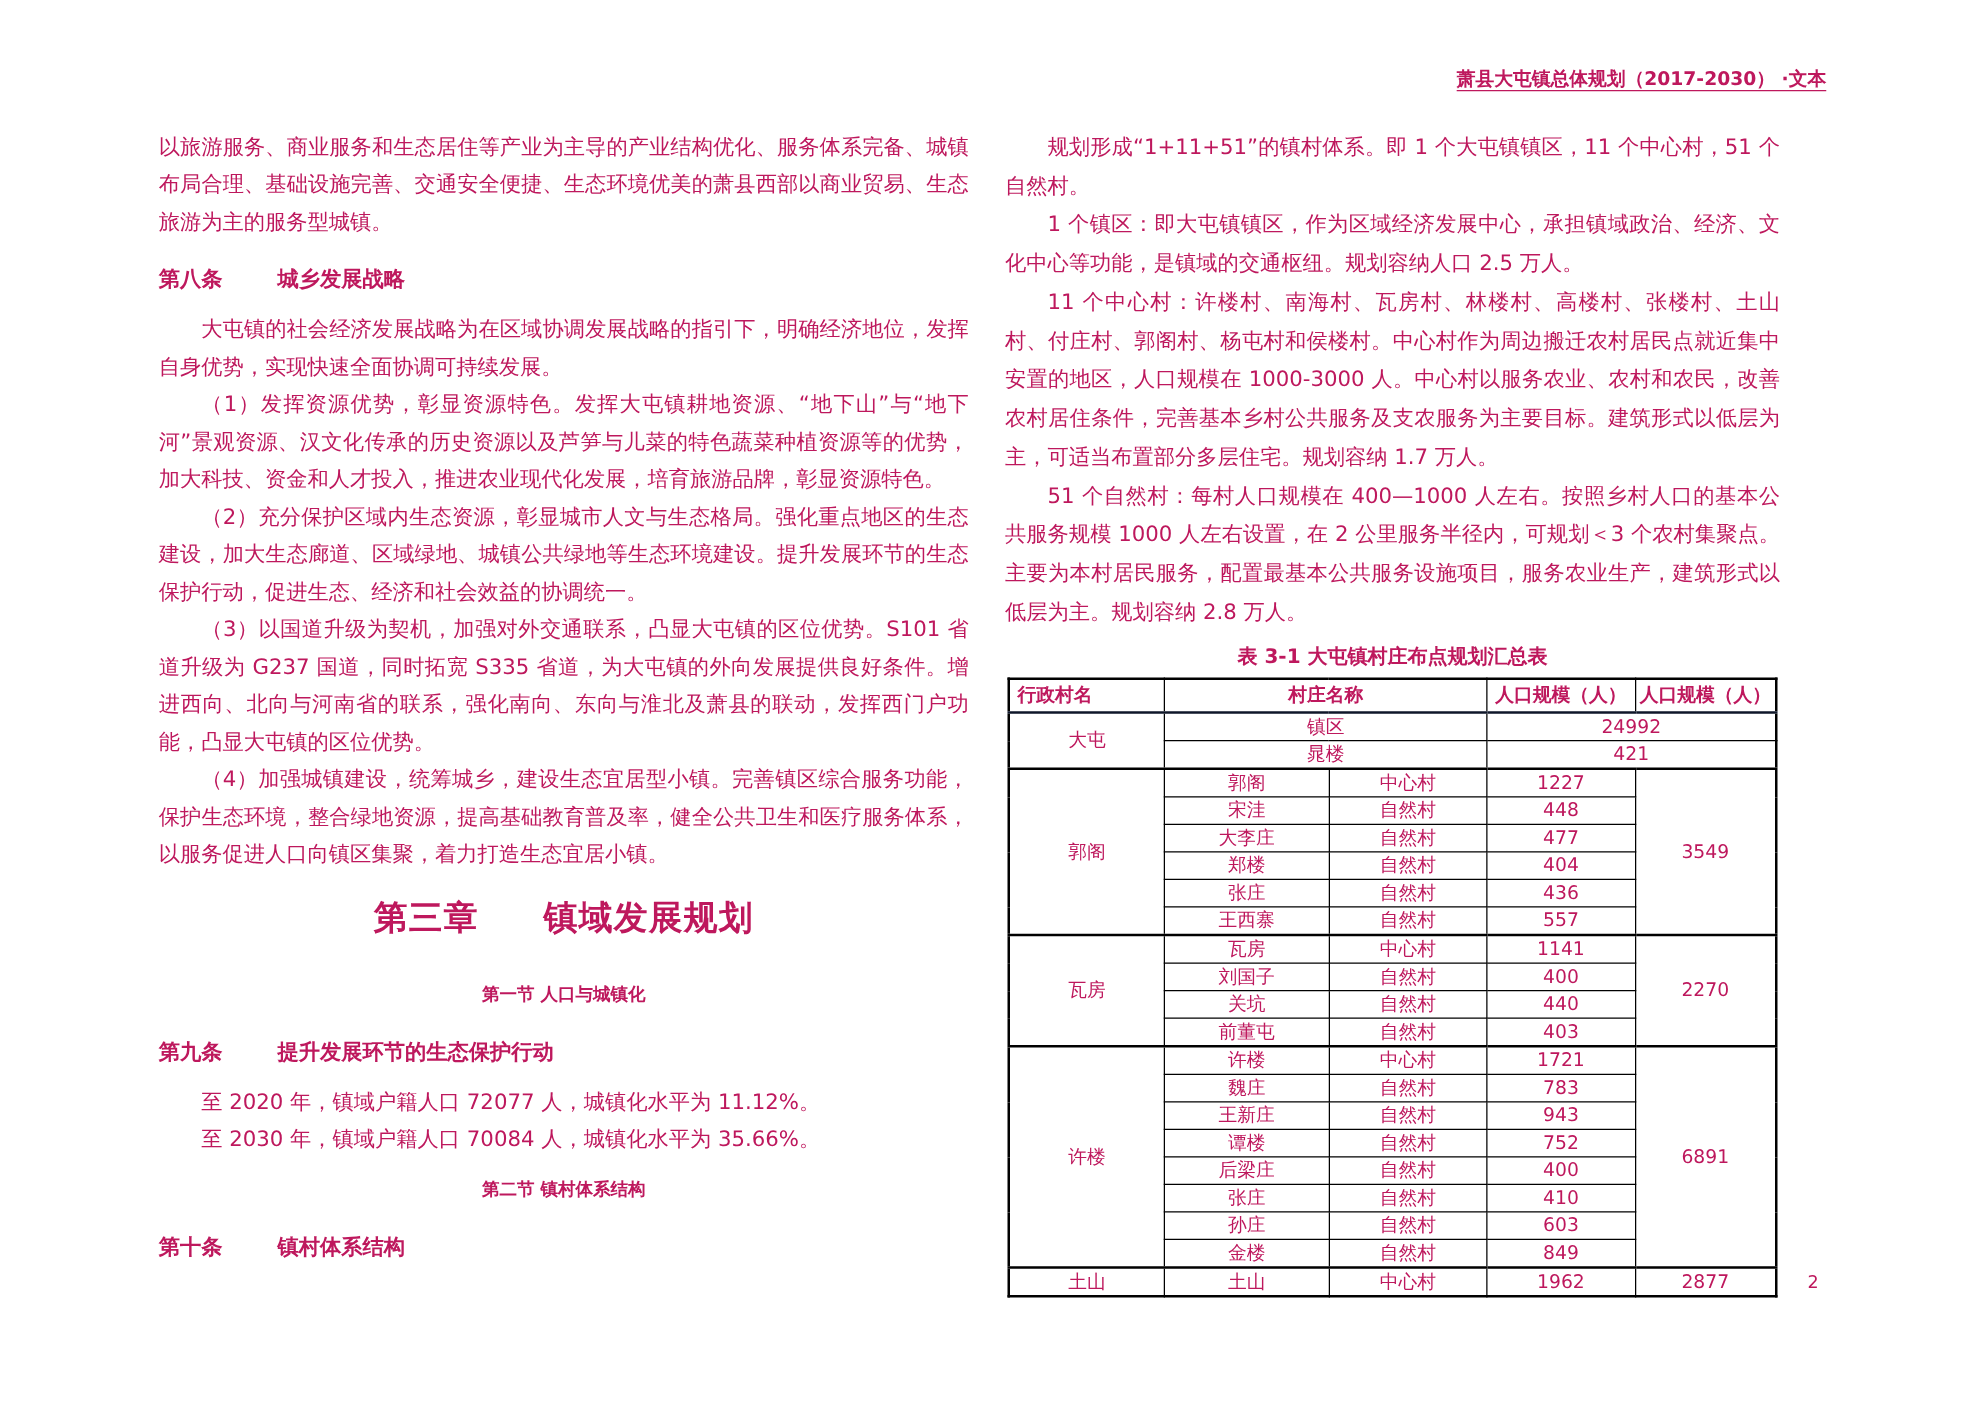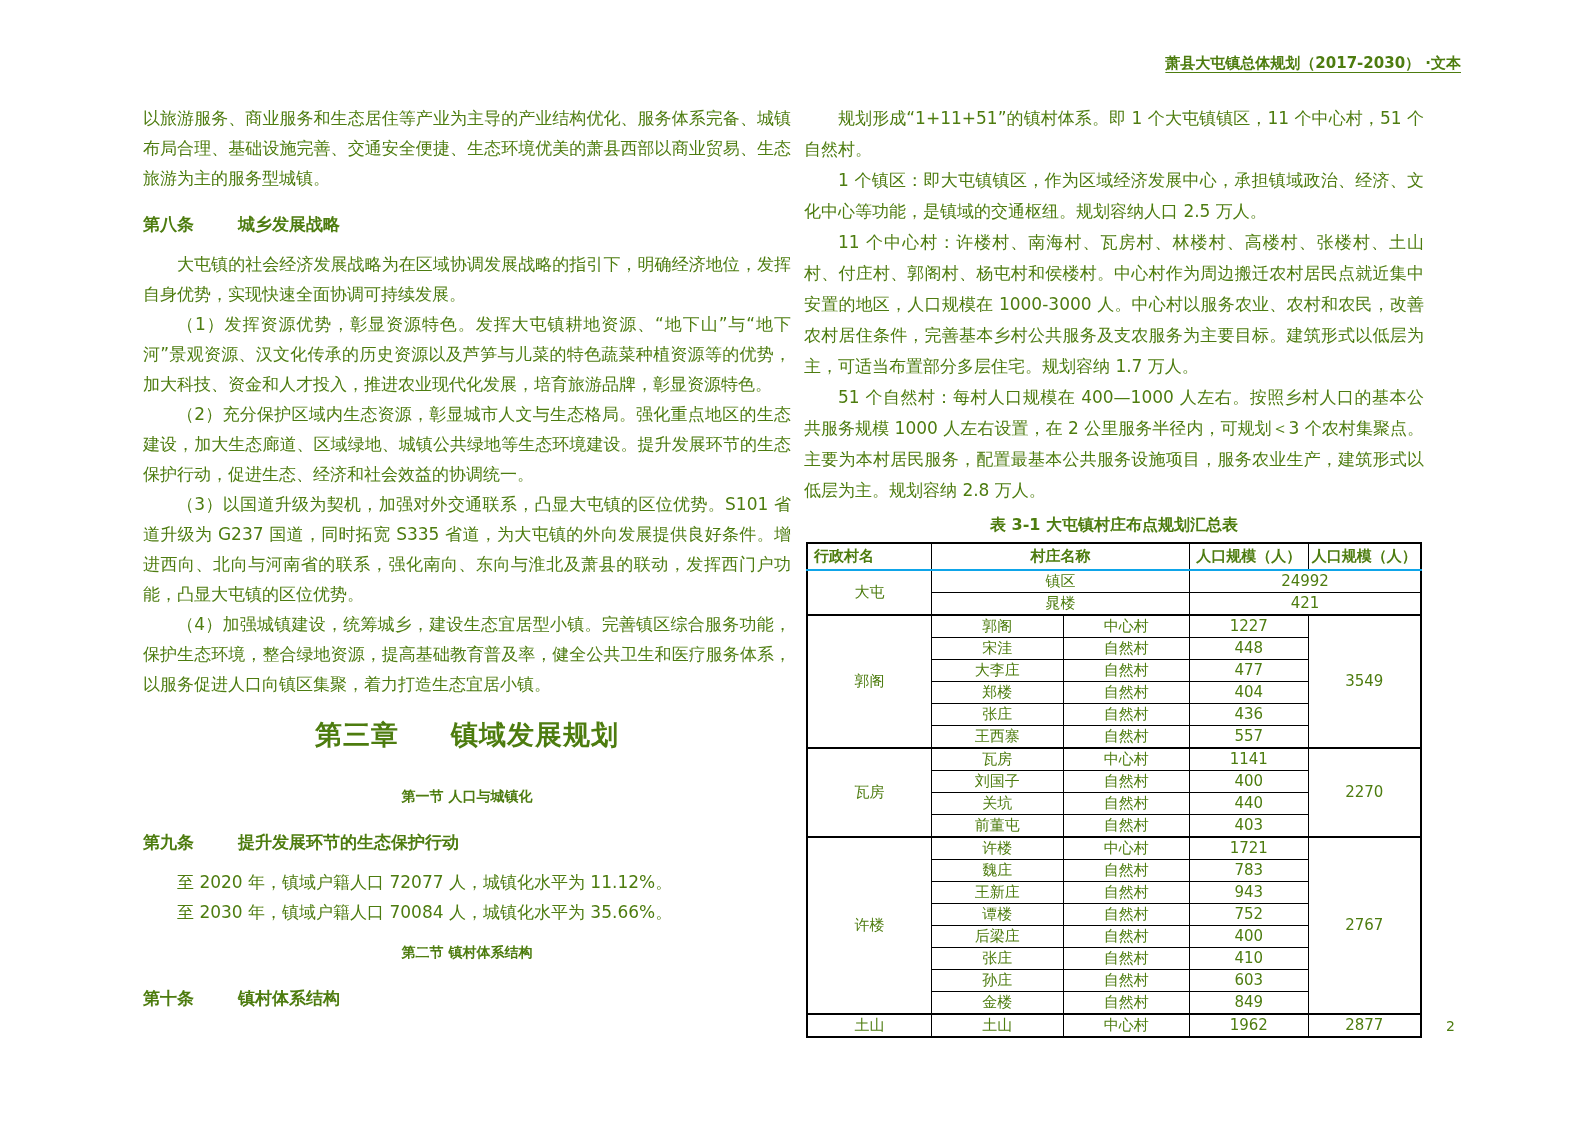--- a/index.html
+++ b/index.html
@@ -1,31 +1,31 @@
 <!DOCTYPE html>
 <html><head>
 <meta charset="utf-8">
 <style>
   html,body { margin:0; padding:0; background:#ffffff; }
   .page {
     position:relative;
     width:1587px; height:1122px;
     background:#ffffff;
     font-family:"DejaVu Sans", sans-serif;
-    color:#4d7c0f;
+    color:#be185d;
     overflow:hidden;
   }
   .doc-header {
     position:absolute; top:54px; left:0; right:126px;
     text-align:right; font-size:15px; font-weight:bold;
   }
   .doc-header .hdr-text { text-decoration:underline; text-underline-offset:4px; }
 
   .col { position:absolute; top:103px; }
-  .col-left  { left:143px; width:648px; }
+  .col-left  { left:127px; width:648px; }
   .col-right { left:804px; width:620px; }
 
   p.body {
     margin:0; font-size:17px; line-height:30px;
     text-align:justify; text-indent:2em;
   }
   .col-right p.body { line-height:31px; }
   p.noindent { text-indent:0; }
 
   .art-head { font-size:17px; font-weight:bold; line-height:30px; margin:16px 0 10px; }
@@ -53,21 +53,21 @@
     font-size:15px; border:2px solid #000;
   }
   .summary th, .summary td {
     border:1px solid #000; text-align:center;
     padding:0; height:21px; line-height:21px;
     overflow:hidden; white-space:nowrap;
     font-weight:normal;
   }
   .summary thead th {
     height:25px; line-height:25px;
-    border-bottom:2px solid #0ea5e9;
+    border-bottom:2px solid #0f172a;
     font-weight:bold; font-size:15px;
   }
   .summary thead th.h-admin { text-align:left; padding-left:6px; }
   .summary tr.gs > td { border-top:2px solid #000000; }
 
   .page-num { position:absolute; top:1018px; right:132px; font-size:14px; }
 </style>
 </head>
 <body>
 
@@ -199,21 +199,21 @@
           <td>前董屯</td>
           <td>自然村</td>
           <td>403</td>
         </tr>
 
         <tr class="gs">
           <td rowspan="8">许楼</td>
           <td>许楼</td>
           <td>中心村</td>
           <td>1721</td>
-          <td rowspan="8">2767</td>
+          <td rowspan="8">6891</td>
         </tr>
         <tr>
           <td>魏庄</td>
           <td>自然村</td>
           <td>783</td>
         </tr>
         <tr>
           <td>王新庄</td>
           <td>自然村</td>
           <td>943</td>

